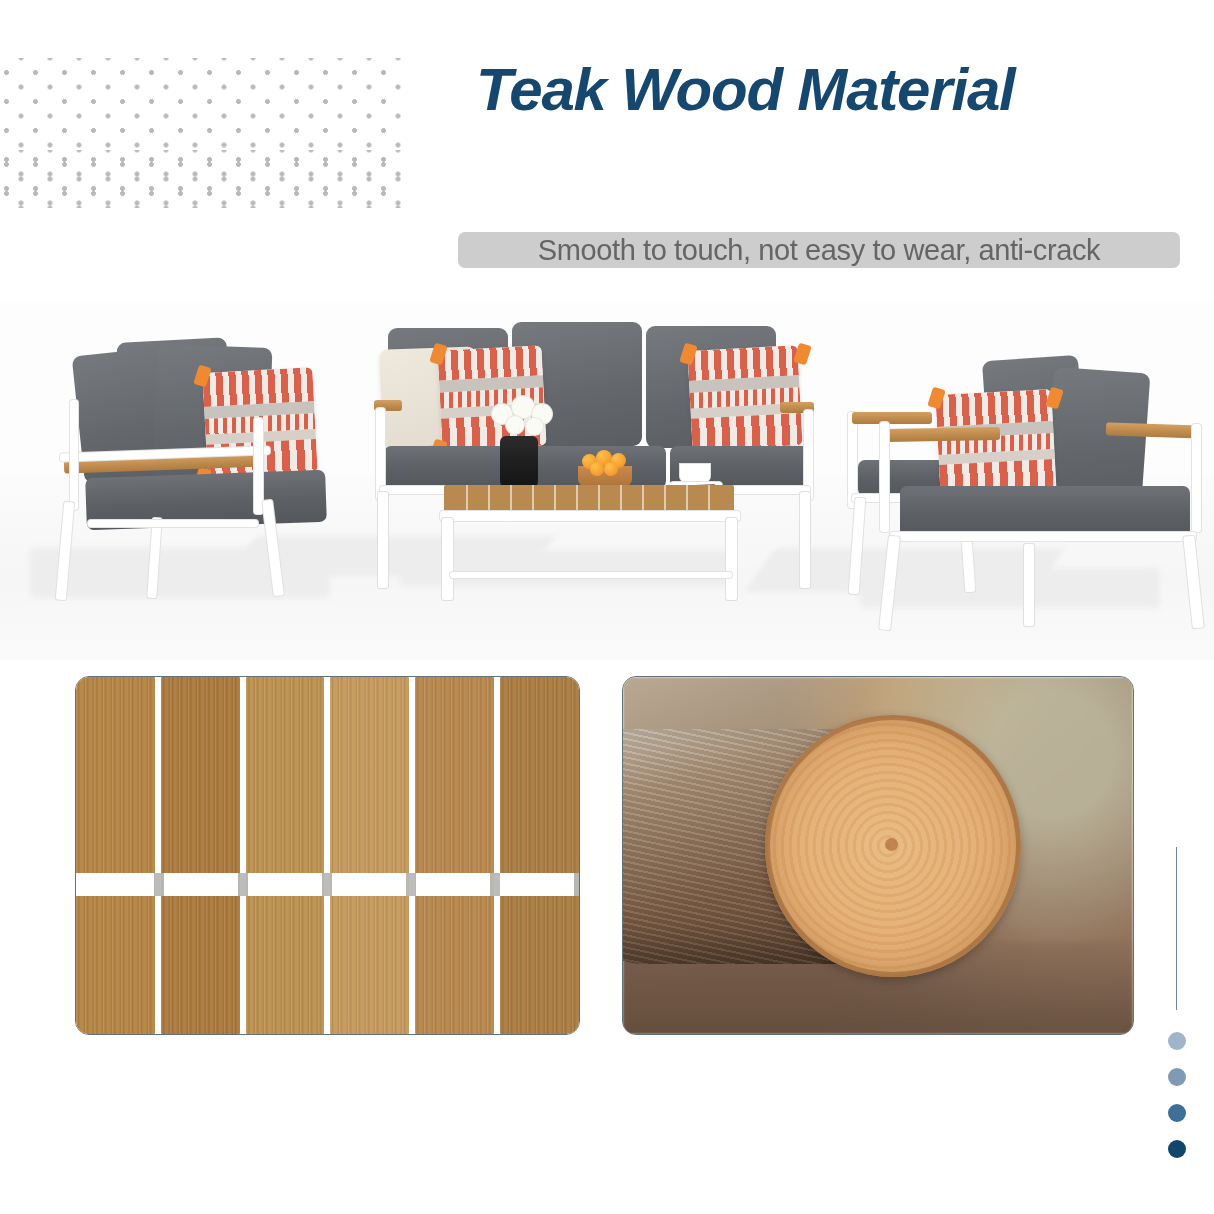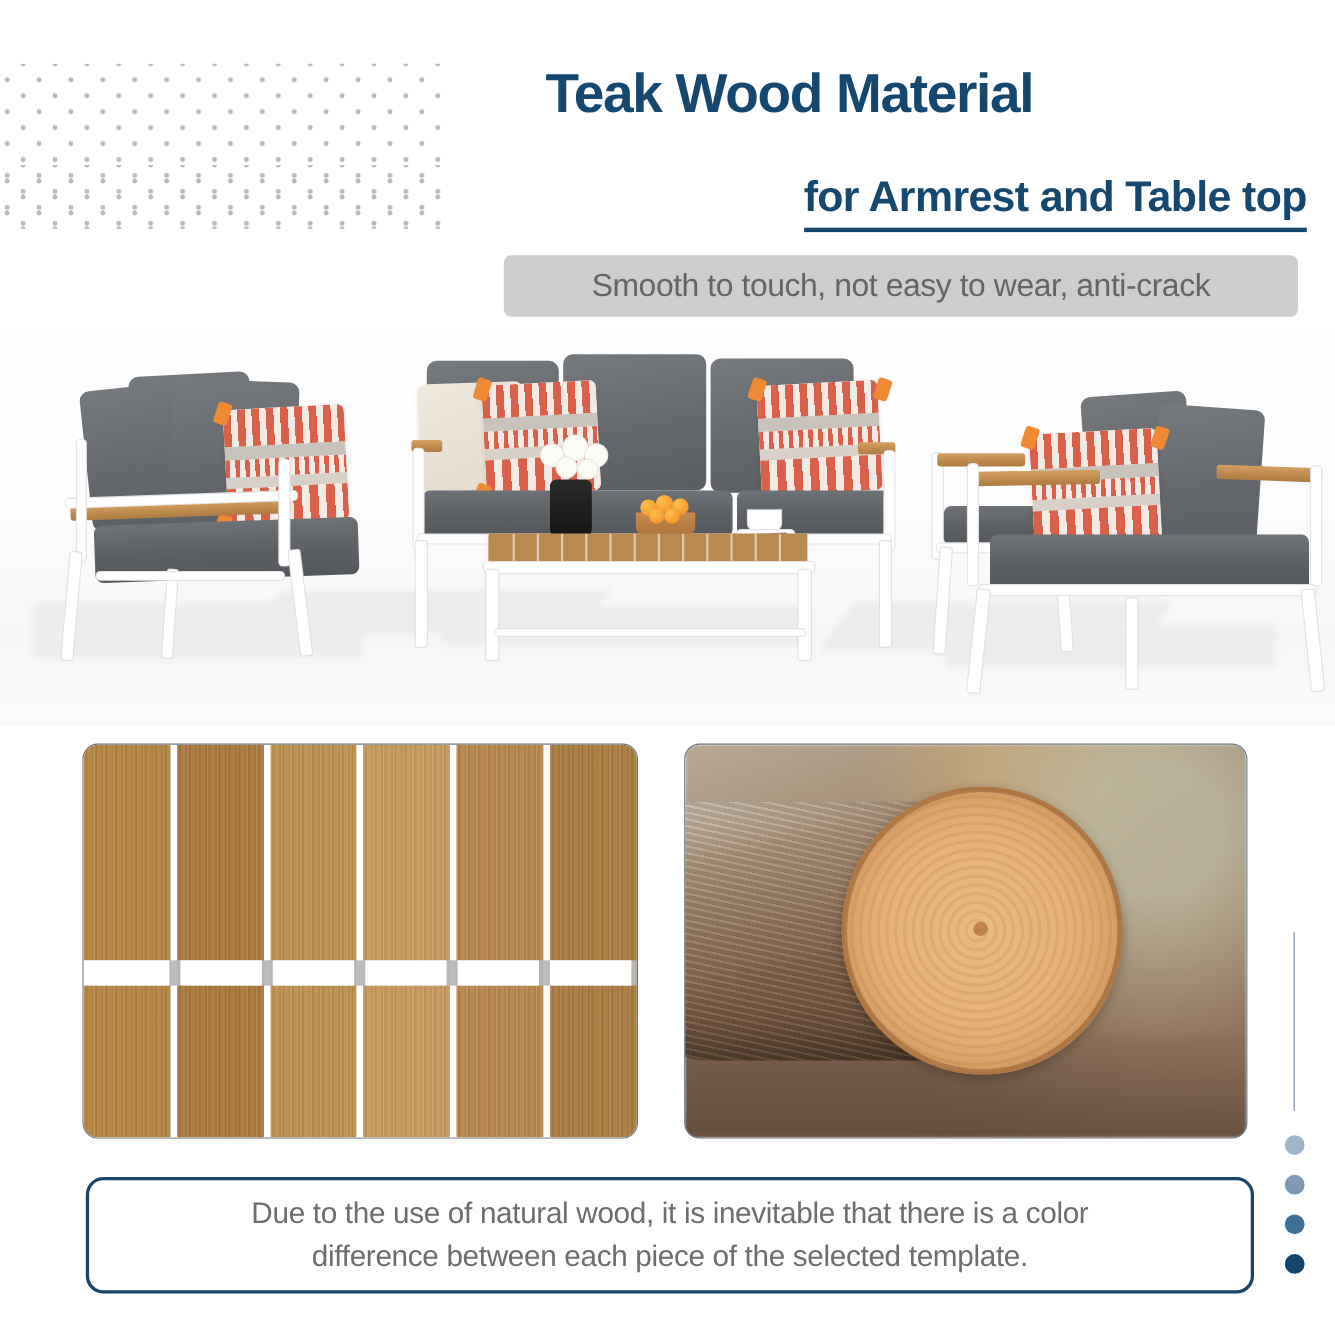--- a/index.html
+++ b/index.html
@@ -35,35 +35,36 @@
   .badge{
     position:absolute;left:116px;top:47px;width:336px;height:120px;
     background:#4e8fb8;border-radius:14px;
     display:flex;align-items:center;justify-content:center;
   }
   .badge span{
     color:#ffffff;font-size:66px;font-weight:bold;letter-spacing:-0.5px;
     line-height:1;font-family:"Liberation Sans", sans-serif;
   }
   .title{
-    position:absolute;left:496px;top:60px;width:714px;
-    color:#16486f;font-size:50px;font-weight:bold;line-height:1.0;
+    position:absolute;left:476px;top:60px;width:714px;
+    color:#16486f;font-size:60px;font-weight:bold;line-height:1.0;
     letter-spacing:-1.2px;white-space:nowrap;
     font-family:"Liberation Sans", sans-serif;
+    font-style:italic;
   }
   .subtitle-wrap{
     position:absolute;left:476px;top:158px;width:712px;text-align:right;
   }
   .subtitle{
     display:inline-block;color:#16486f;font-size:39px;font-weight:bold;
     letter-spacing:-0.6px;border-bottom:4px solid #16486f;padding-bottom:5px;
     white-space:nowrap;font-family:"Liberation Sans", sans-serif;
   }
   .tagline-band{
-    position:absolute;left:458px;top:232px;width:722px;height:56px;
+    position:absolute;left:458px;top:232px;width:722px;height:36px;
     background:#cdcdcd;border-radius:7px;
     display:flex;align-items:center;justify-content:center;
   }
   .tagline-band span{
     color:#656565;font-size:29px;letter-spacing:-0.4px;white-space:nowrap;
     font-family:"Liberation Sans", sans-serif;
   }
 
   
   .hero{position:absolute;left:0;top:300px;width:1214px;height:360px;
@@ -176,23 +177,20 @@
 <div class="page">
 
   <div class="dots"></div>
   <div class="dots-wide"></div>
 
   <div class="header">
 
 
     <div class="title">Teak Wood Material</div>
 
-    <div class="subtitle-wrap">
-      <span class="subtitle">for Armrest and Table top</span>
-    </div>
 
     <div class="tagline-band">
       <span>Smooth to touch, not easy to wear, anti-crack</span>
     </div>
   </div>
 
   <div class="hero">
     <div class="floor"></div>
 
     <div class="shadow" style="left:30px;top:248px;width:300px;height:50px;"></div>
@@ -376,20 +374,14 @@
       <div class="log-center"></div>
     </div>
   </div>
 
   <div class="rail-line"></div>
   <div class="rail-dot" style="top:1032px;background:#9fb5c9;"></div>
   <div class="rail-dot" style="top:1068px;background:#7f9bb4;"></div>
   <div class="rail-dot" style="top:1104px;background:#3d7099;"></div>
   <div class="rail-dot" style="top:1140px;background:#12456c;"></div>
 
-  <div class="disclaimer">
-    <p>
-      <span>Due to the use of natural wood, it is inevitable that there is a color</span><br>
-      <span>difference between each piece of the selected template.</span>
-    </p>
-  </div>
 
 </div>
 
 </body></html>

